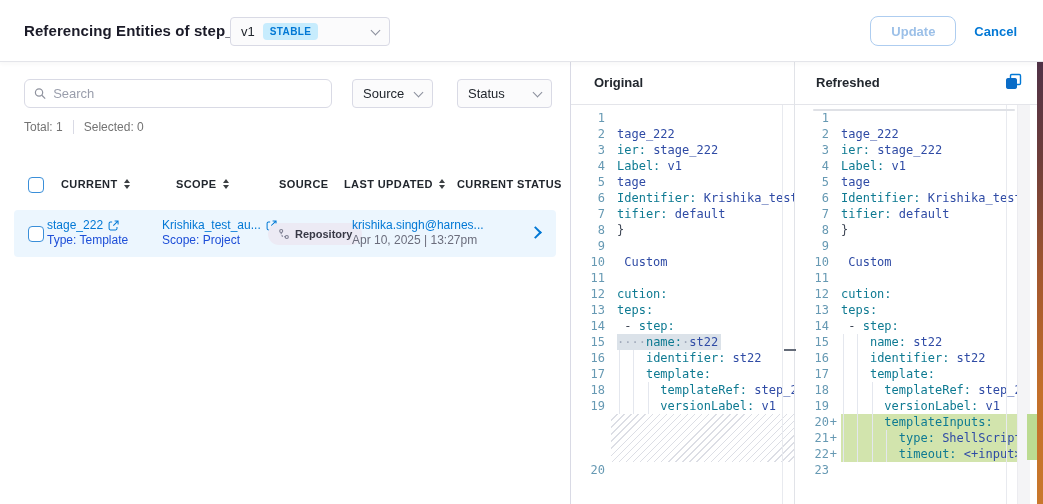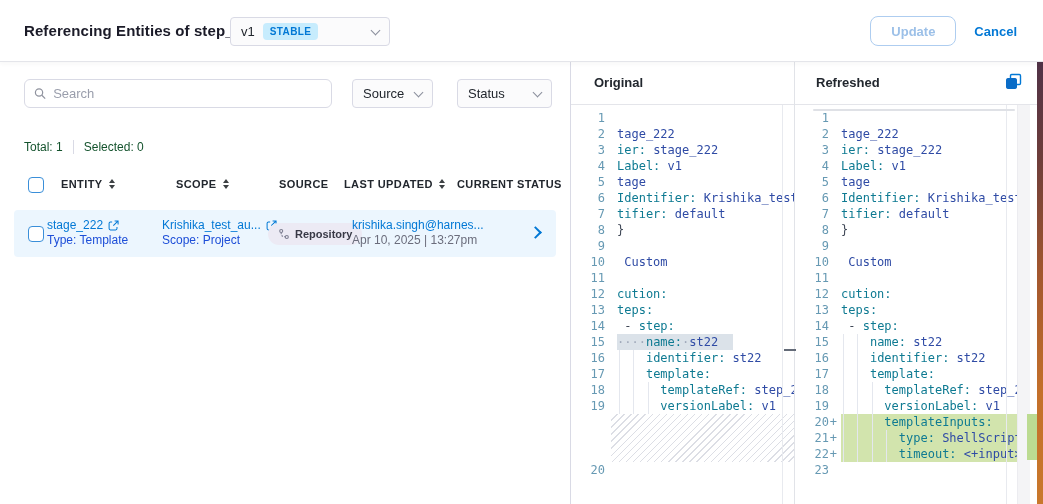--- a/index.html
+++ b/index.html
@@ -29,21 +29,21 @@
   .left-panel { position:absolute; left:0; top:62px; width:570px; height:442px; background:#fff; }
   .search-box { position:absolute; left:24px; top:17px; width:308px; height:29px;
     border:1px solid #d9dae5; border-radius:6px; background:#fff; display:flex; align-items:center; padding:0 9px; }
   .search-box input { border:none; outline:none; font-size:13px; color:#22272e; width:100%;
     font-family:"Liberation Sans",sans-serif; background:transparent; margin-left:7px; }
   .search-box input::placeholder { color:#9a9eac; }
   .filter-select { position:absolute; top:17px; height:29px; border:1px solid #d9dae5; border-radius:4px;
     background:#fbfbfc; display:flex; align-items:center; padding:0 10px; cursor:pointer; font-size:13px; color:#22272e; }
   .src-select { left:352px; width:81px; }
   .sts-select { left:457px; width:95px; }
-  .counts { position:absolute; left:24px; top:58px; display:flex; align-items:flex-start; font-size:12px; color:#14532d;margin-top:20px; }
+  .counts { position:absolute; left:24px; top:58px; display:flex; align-items:flex-start; font-size:12px; color:#737373; }
   .counts .sep { width:1px; height:14px; background:#d9dae5; margin:0 10px; }
 
   .tbl-header { position:absolute; left:0; top:110px; width:570px; height:28px; }
   .th { position:absolute; top:6px; font-size:11px; font-weight:700; color:#22272e; letter-spacing:.4px;
     display:flex; align-items:center; gap:6px; cursor:pointer; }
   .sort { display:inline-flex; flex-direction:column; gap:2px; }
   .sort i { display:block; width:0; height:0; border-left:3.5px solid transparent; border-right:3.5px solid transparent; }
   .sort .up { border-bottom:4.5px solid #3c4043; }
   .sort .dn { border-top:4.5px solid #3c4043; }
   .checkbox { width:16px; height:16px; border:1.5px solid #3a8fd9; border-radius:4px; background:#fff; cursor:pointer; }
@@ -82,21 +82,21 @@
   #orig-pane { left:0; width:223px; }
   #refr-pane { left:224px; width:222px; }
   .code-line { display:flex; height:16px; line-height:16px; white-space:pre; }
   .ln { width:34px; flex:none; text-align:right; color:#6699b3; position:relative; }
   .plus { position:absolute; right:-8px; top:0; color:#6699b3; }
   .lt { margin-left:12px; }
   .tok-k { color:#0e7a92; }
   .tok-v { color:#2f4ba5; }
   .tok-p { color:#3f4756; }
   .tok-w { color:#a0a9ba; }
-  .changed .lt { background:#dbe2e9; padding-right:15px;text-align:right; }
+  .changed .lt { background:#dbe2e9; padding-right:3px;text-align:right; }
   .added .lt { flex:1; background:#d2e4ad; }
   .hatch { height:48px; margin-left:40px;
     background:repeating-linear-gradient(135deg,#ffffff 0 4px,#dcdee5 4px 5px); }
 
   .ovf-line { position:absolute; top:43px; height:399px; width:1px; background:#e8eaef; }
   .change-dash { position:absolute; left:213px; top:287px; width:12px; height:2px; background:#646b78; }
   .hscroll-thumb { position:absolute; left:242px; top:47px; width:202px; height:2px; background:#dfe1e6; border-radius:1px; }
   .vscroll-track { position:absolute; left:446px; top:43px; width:13px; height:399px; background:#f4f4f6;
     border-left:1px solid #ececf0; }
   .ovr-marker { position:absolute; left:456px; top:352px; width:10px; height:46px; background:#bcdb92; }
@@ -139,21 +139,21 @@
     </div>
     <div class="counts">
       <span>Total: 1</span>
       <span class="sep"></span>
       <span>Selected: 0</span>
     </div>
 
     <div class="checkbox hdr-check"></div>
     <div class="tbl-header">
       <div class="th" style="left:61px">
-        <span>ENTITY</span>
+        <span>CURRENT</span>
         <span class="sort">
             <i class="up"></i>
             <i class="dn"></i>
           </span>
       </div>
       <div class="th" style="left:176px">
         <span>SCOPE</span>
         <span class="sort">
             <i class="up"></i>
             <i class="dn"></i>

